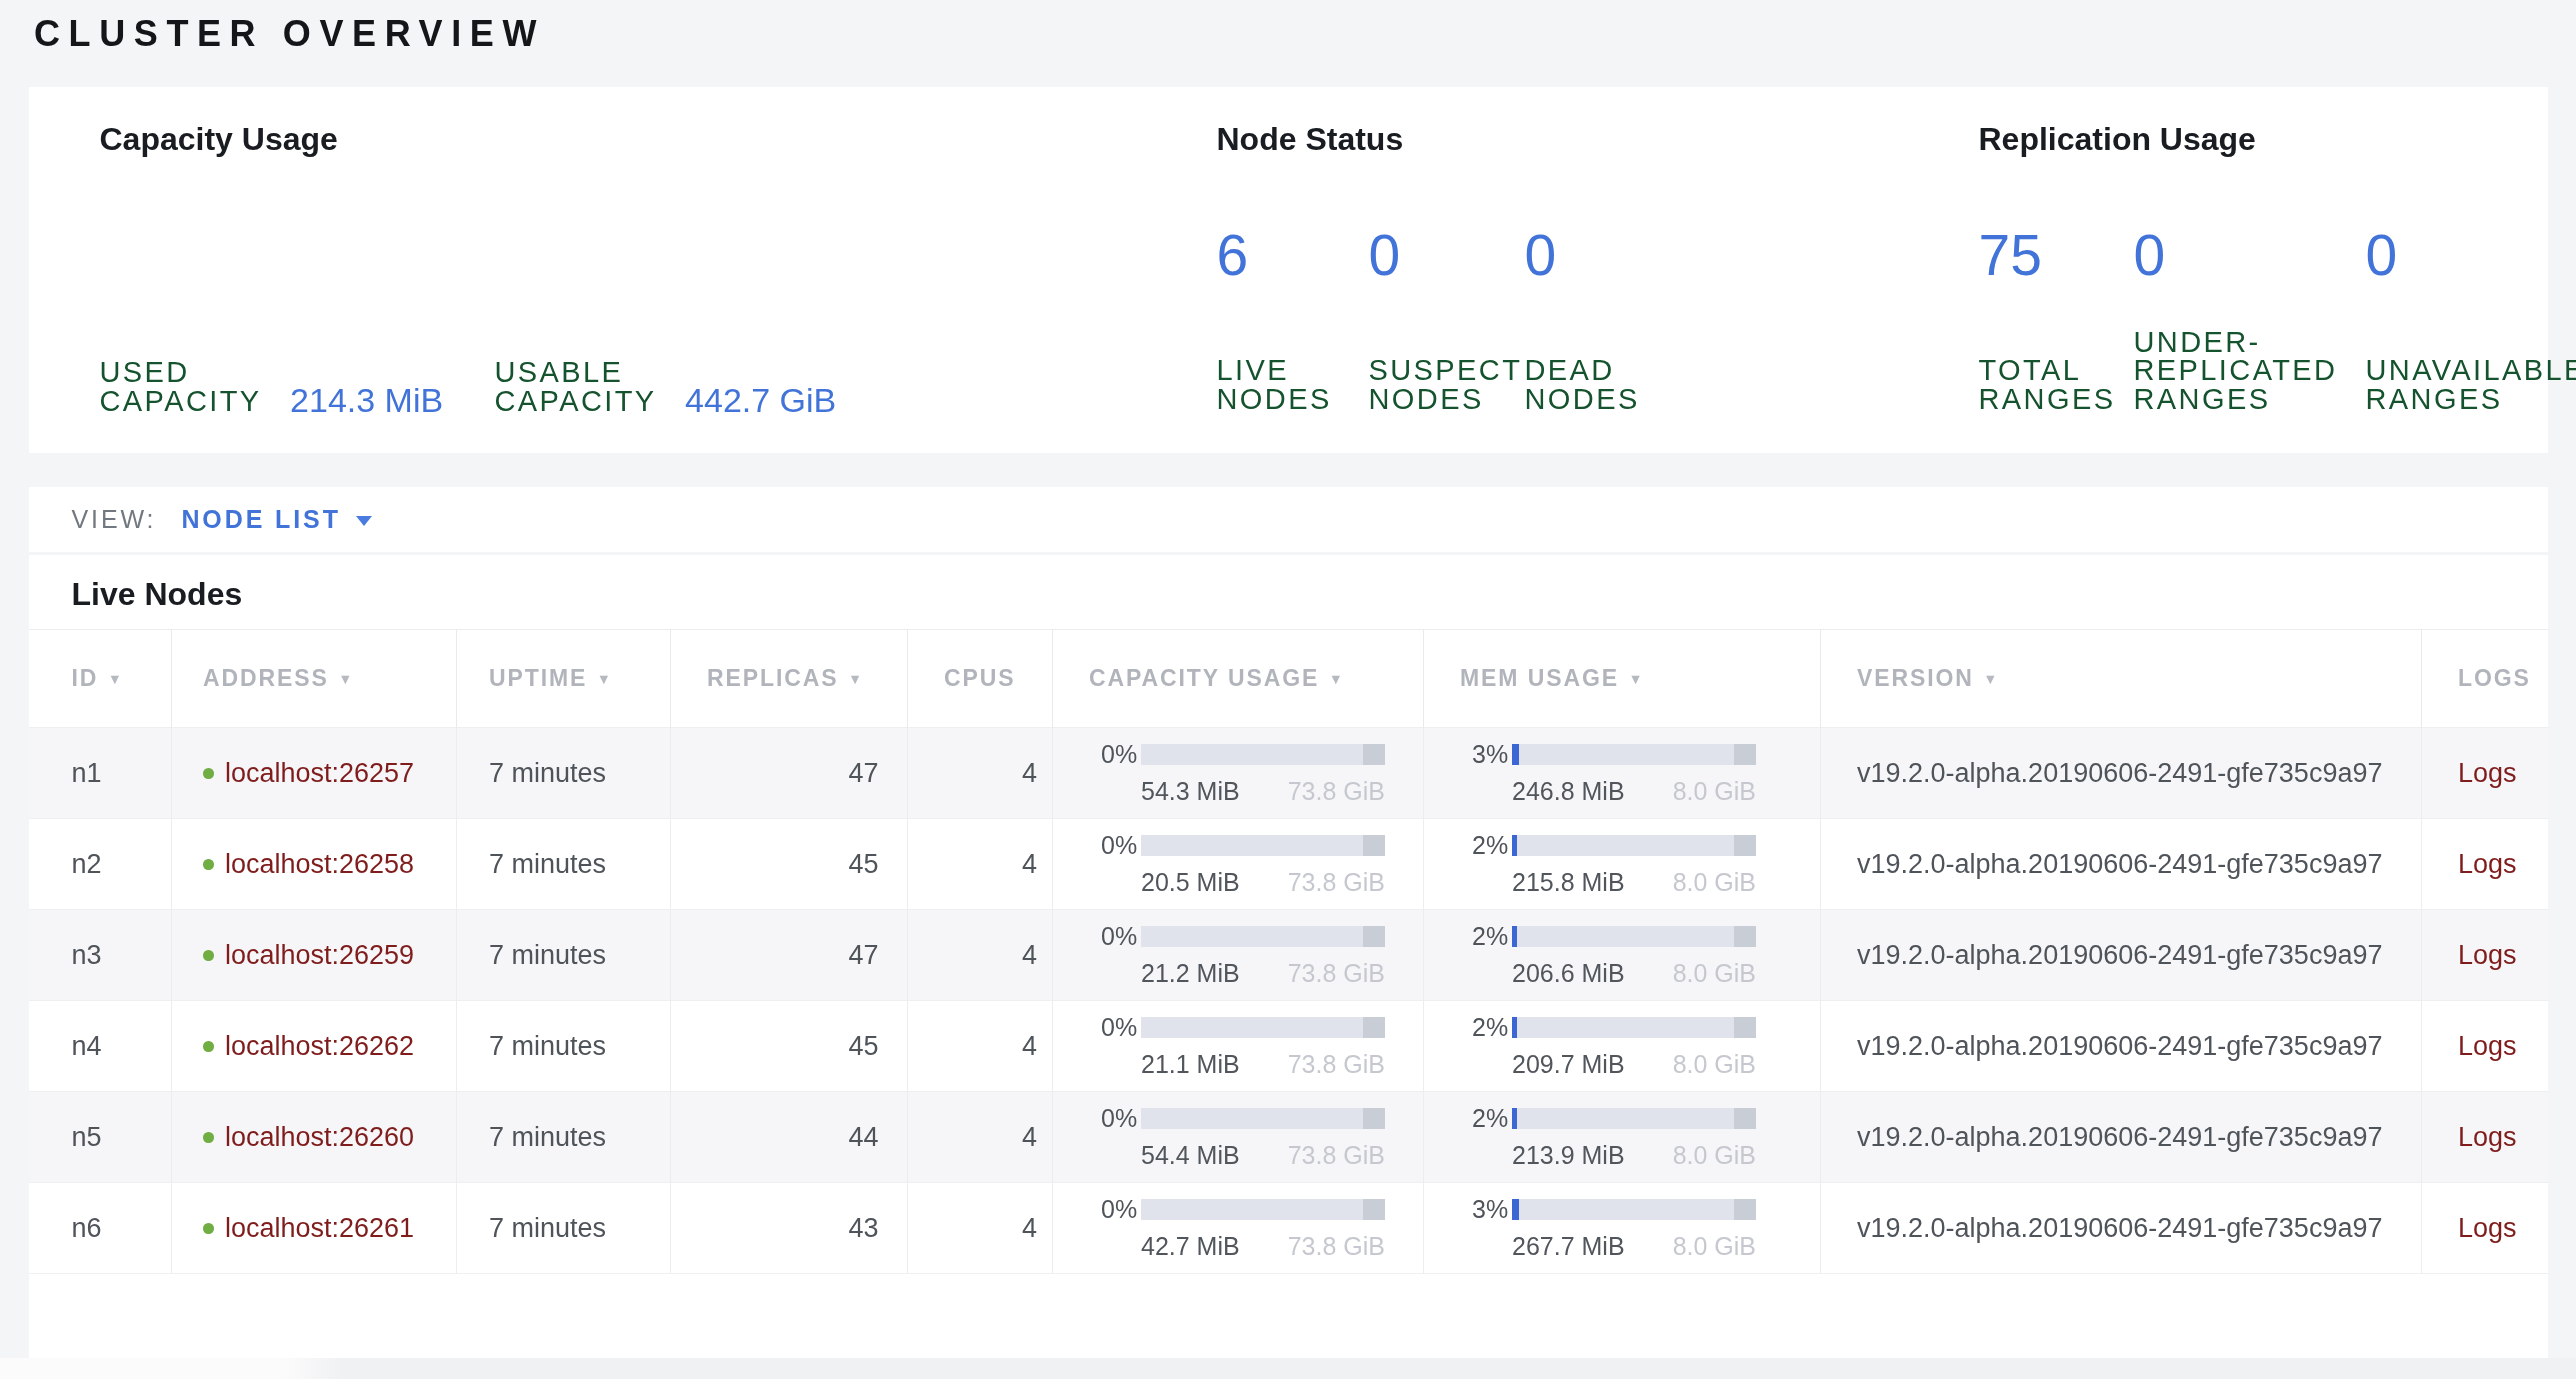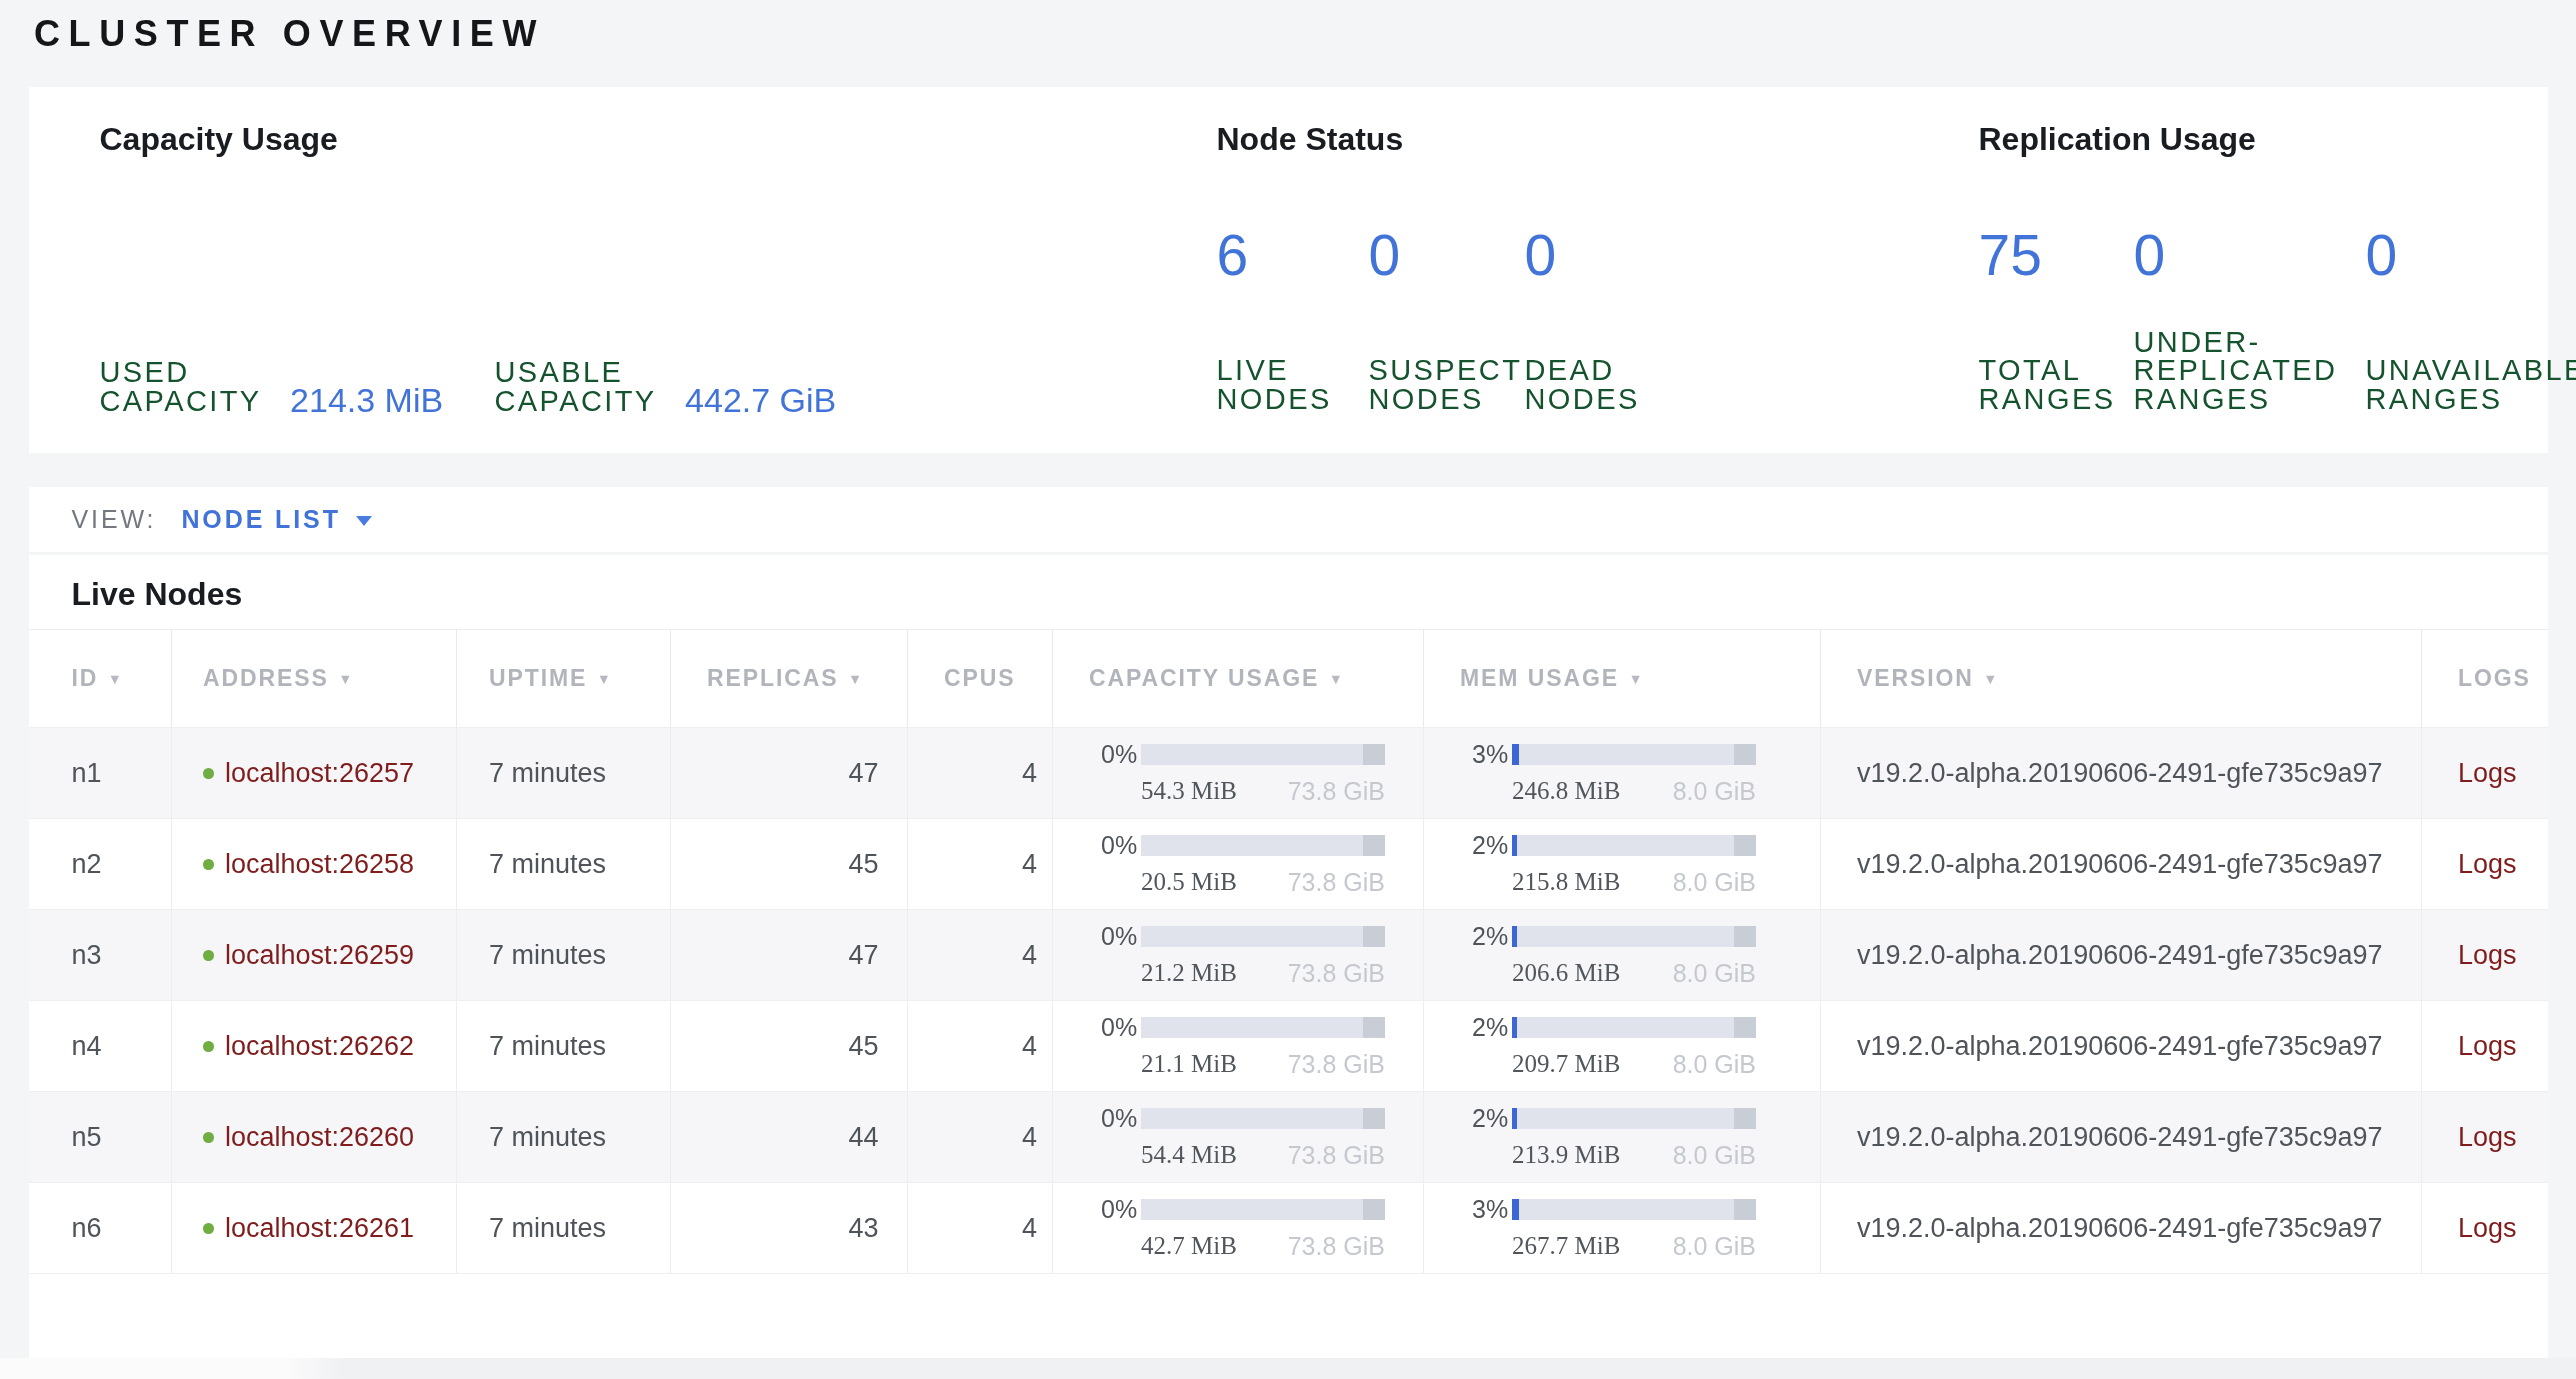--- a/index.html
+++ b/index.html
@@ -90,21 +90,21 @@
 
   .dot { display:inline-block; width:10.5px; height:10.5px; border-radius:50%; background:#70ad43; margin-right:11.4px; position:relative; top:-2.9px; }
   a.addr-link, a.logs-link { color:#7f1d1d; text-decoration:none; cursor:pointer; }
 
   .u-top { display:flex; align-items:center; }
   .u-pct { width:34px; text-align:right; font-size:25px; color:#4f545a; margin-right:5.7px; flex:none; }
   .u-bar { position:relative; width:244px; height:21px; background:#e0e3ec; flex:none; }
   .u-fill { position:absolute; left:0; top:0; bottom:0; background:#3c66d4; }
   .u-tail { position:absolute; right:0; top:0; bottom:0; width:9%; background:#c9ced6; }
   .u-bottom { display:flex; justify-content:space-between; width:244px; margin-left:40px; margin-top:8.6px; font-size:25px; }
-  .u-val { color:#51565c;font-family:Liberation Serif, serif; }
+  .u-val { color:#51565c; }
   .u-max { color:#c5c9cf; }
 
   .bottom-strip {
     position:absolute; left:0; top:1358px; width:2576px; height:21px;
     background:linear-gradient(to right, #fbfbfb 0px, #fbfbfb 285px, #f0f1f3 342px, #f0f1f3 100%);
   }
 </style>
 </head>
 <body>
 

